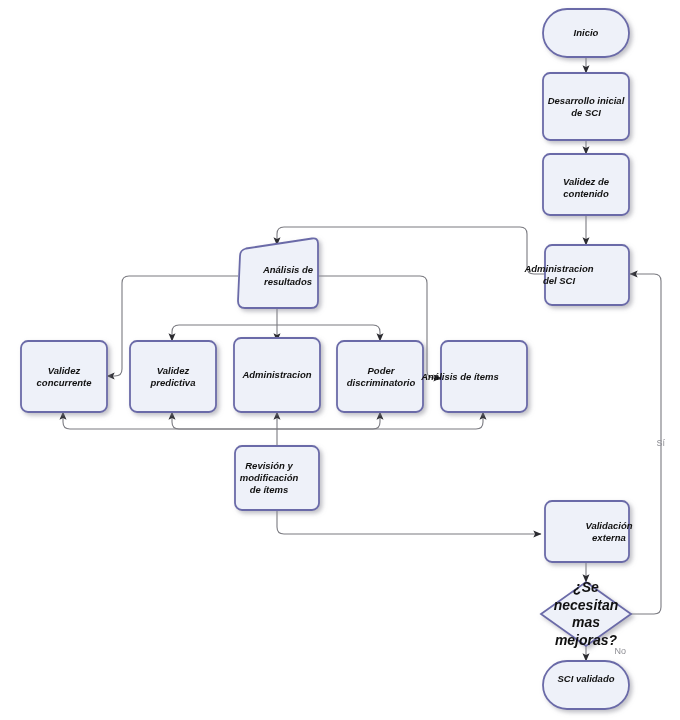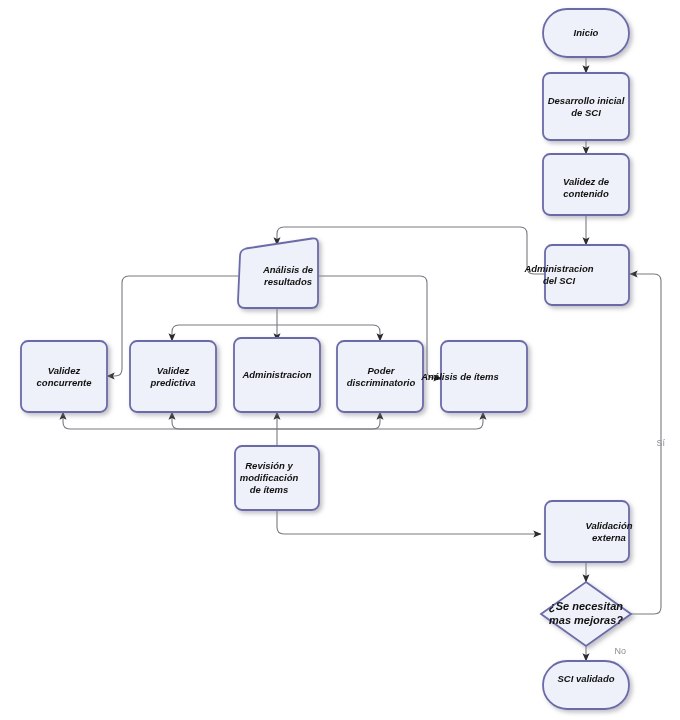--- a/index.html
+++ b/index.html
@@ -125,21 +125,21 @@
 
   <div class="nodelabel" style="left:413px;top:341px;width:94px;height:71px;">Análisis de ítems</div>
 
   <div class="nodelabel" style="left:235px;top:446px;width:68px;height:64px;">Revisión y
 modificación
 de ítems</div>
 
   <div class="nodelabel" style="left:545px;top:501px;width:84px;height:61px;margin-left:22px;">Validación
 externa</div>
 
-  <div class="nodelabel" style="left:541px;top:594px;width:90px;height:40px;font-size:11px;">¿Se necesitan
+  <div class="nodelabel" style="left:541px;top:594px;width:90px;height:40px;font-size:14px;">¿Se necesitan
 mas mejoras?</div>
 
   <div class="nodelabel" style="left:543px;top:661px;width:86px;height:35px;">SCI validado</div>
 
   <div class="edgelabel" style="left:643px;top:438px;width:22px;">Sí</div>
 
   <div class="edgelabel" style="left:604px;top:646px;width:22px;">No</div>
 
 </div>
 

